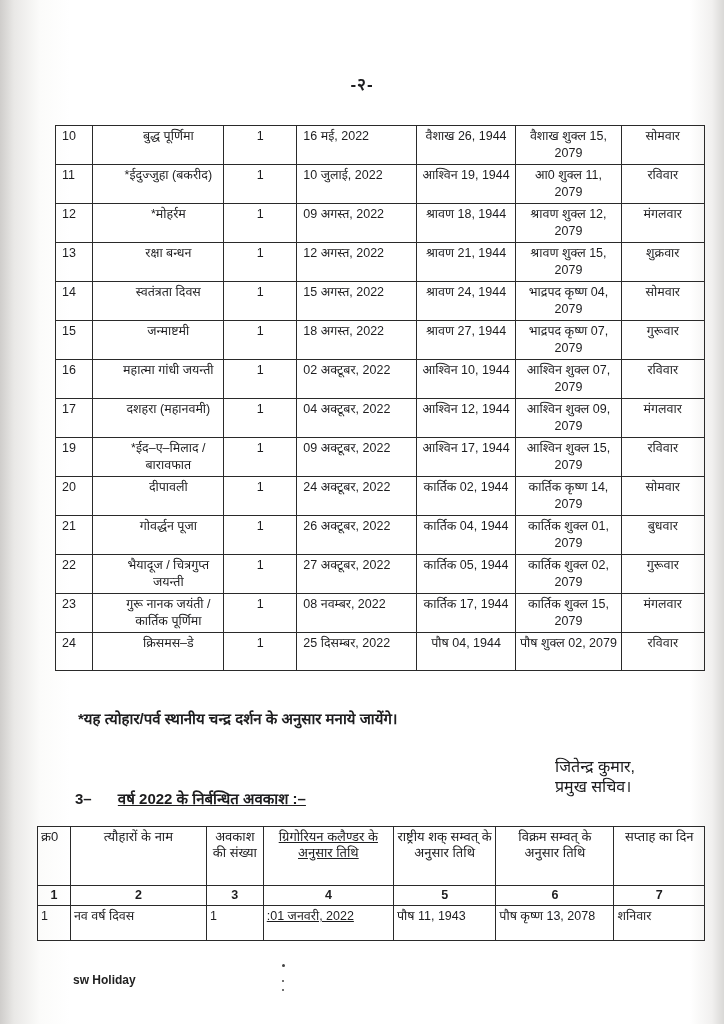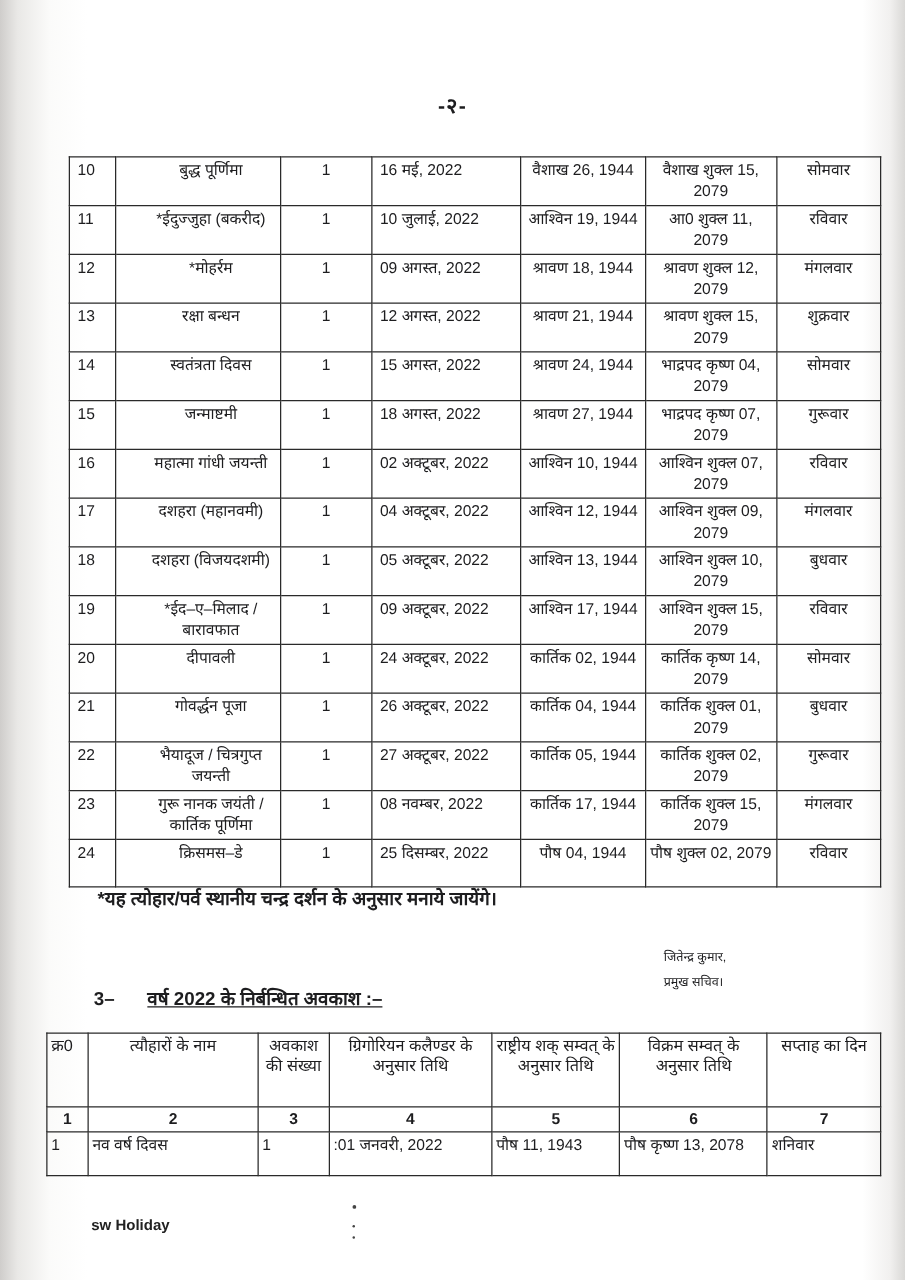--- a/index.html
+++ b/index.html
@@ -29,36 +29,36 @@
   .c-name { width: 108px; text-align: center; padding-left: 24px; }
   .c-count { width: 72px; text-align: center; }
   .c-greg { width: 116px; text-align: left; padding-left: 6px; margin-top: 40px; }
   .c-saka { width: 98px; text-align: center; }
   .c-vikram { width: 104px; text-align: center; }
   .c-day { width: 80px; text-align: center; }
   .footnote {
     position: absolute; left: 78px; top: 708px; font-size: 15px; font-weight: bold;
   }
   .signature {
-    position: absolute; left: 531px; top: 757px; font-size: 10px; line-height: 20px;
+    position: absolute; left: 555px; top: 757px; font-size: 16px; line-height: 20px;
   }
   .section-heading {
     position: absolute; left: 75px; top: 788px; font-size: 15px; font-weight: bold;
   }
   .section-heading .num { margin-right: 22px; }
   .section-heading .title { text-decoration: underline; }
   .t2 { left: 37px; top: 826px; width: 668px; }
   .t2 th { font-size: 13px; text-align: center; line-height: 16px; }
   .t2 .hdr-row th { height: 54px; }
   .t2 .idx-row td { font-weight: bold; text-align: center; padding: 1px; height: 14px; }
   .t2 .data-row td { height: 30px; }
   .t2 .col-no { width: 26px; text-align: left; }
   .t2 .col-name { width: 130px; }
   .t2 .col-count { width: 50px; }
-  .t2 .col-greg { width: 124px; }
+  .t2 .col-greg { width: 124px; text-decoration: underline; }
   .t2 .col-saka { width: 96px; }
   .t2 .col-vikram { width: 112px; }
   .t2 .col-day { width: 84px; }
   .footer-label {
     position: absolute; left: 73px; top: 973px; font-size: 12px; font-weight: bold; color: #222;
   }
   .dot { position: absolute; width: 3px; height: 3px; border-radius: 50%; background: #444; }
 </style>
 </head>
 <body>
@@ -133,29 +133,20 @@
           <td class="c-day">रविवार</td>
         </tr>
         <tr>
           <td class="c-no">17</td>
           <td class="c-name">दशहरा (महानवमी)</td>
           <td class="c-count">1</td>
           <td class="c-greg">04 अक्टूबर, 2022</td>
           <td class="c-saka">आश्विन 12, 1944</td>
           <td class="c-vikram">आश्विन शुक्ल 09, 2079</td>
           <td class="c-day">मंगलवार</td>
-        </tr>
-        <tr>
-          <td class="c-no">18</td>
-          <td class="c-name">दशहरा (विजयदशमी)</td>
-          <td class="c-count">1</td>
-          <td class="c-greg">05 अक्टूबर, 2022</td>
-          <td class="c-saka">आश्विन 13, 1944</td>
-          <td class="c-vikram">आश्विन शुक्ल 10, 2079</td>
-          <td class="c-day">बुधवार</td>
         </tr>
         <tr>
           <td class="c-no">19</td>
           <td class="c-name">*ईद–ए–मिलाद / बारावफात</td>
           <td class="c-count">1</td>
           <td class="c-greg">09 अक्टूबर, 2022</td>
           <td class="c-saka">आश्विन 17, 1944</td>
           <td class="c-vikram">आश्विन शुक्ल 15, 2079</td>
           <td class="c-day">रविवार</td>
         </tr>

